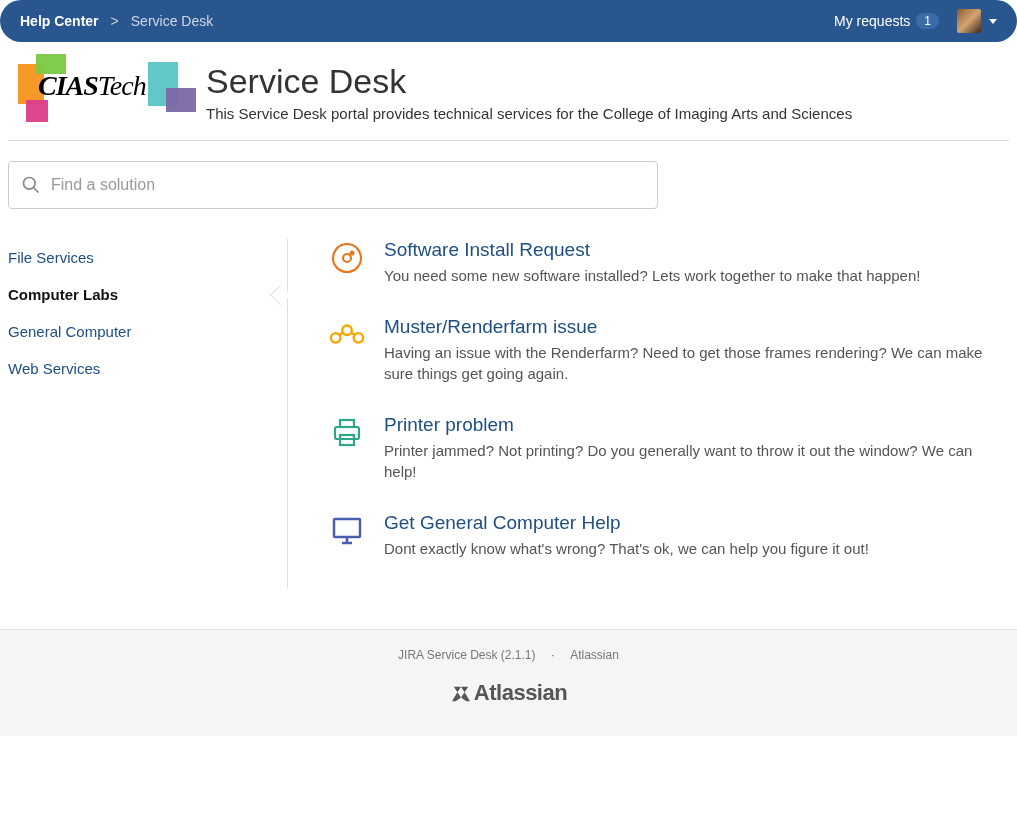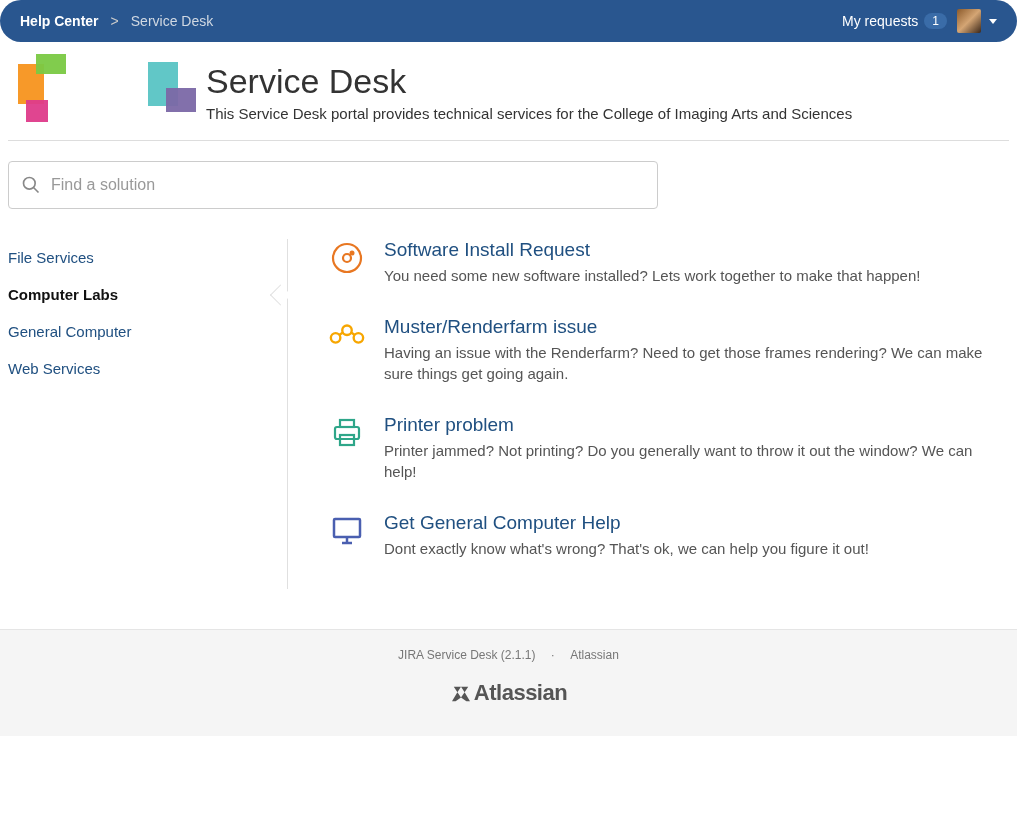--- a/index.html
+++ b/index.html
@@ -13,21 +13,21 @@
       align-items: center;
       padding: 12px 20px;
       height: 42px;
       font-size: 14px;
       border-radius: 21px;
     }
     .breadcrumb { display: flex; align-items: center; gap: 12px; }
     .breadcrumb-home { font-weight: bold; color: #fff; text-decoration: none; }
     .breadcrumb-sep { color: #ccc; }
     .breadcrumb-current { color: #d0d8e2; }
-    .top-right { display: flex; align-items: center; gap: 10px; }
+    .top-right { display: flex; align-items: center; gap: 18px; }
     .my-requests { display: flex; align-items: center; gap: 6px; cursor: pointer; }
     .account-badge {
       background: #3a6ca8;
       border-radius: 10px;
       padding: 1px 8px;
       font-size: 12px;
       color: #fff;
     }
     .avatar {
       width: 24px; height: 24px;
@@ -219,20 +219,23 @@
 </div>
 
 <div class="header-section">
   <div class="header-row">
     <div class="logo-block">
       <div class="logo-sq sq1"></div>
       <div class="logo-sq sq2"></div>
       <div class="logo-sq sq3"></div>
       <div class="logo-sq sq4"></div>
       <div class="logo-sq sq5"></div>
+      <div class="logo-text">
+        <span>CIAS</span><span class="thin">Tech</span>
+      </div>
     </div>
     <div class="title-block">
       <h1>Service Desk</h1>
       <p>This Service Desk portal provides technical services for the College of Imaging Arts and Sciences</p>
     </div>
   </div>
 </div>
 
 <div class="search-wrap">
   <div class="search-box">

